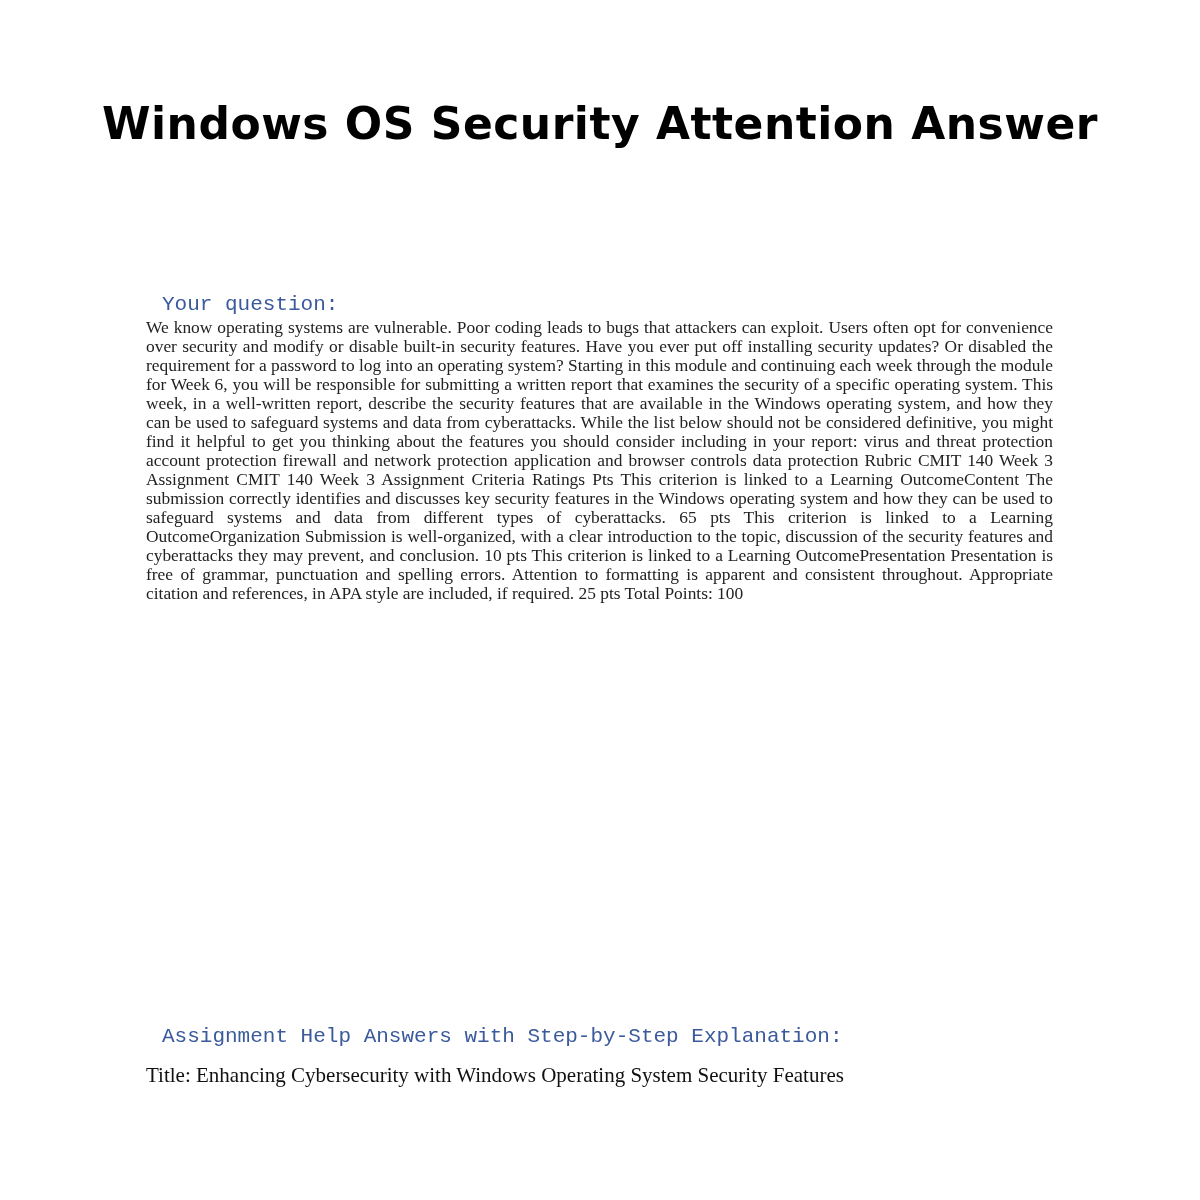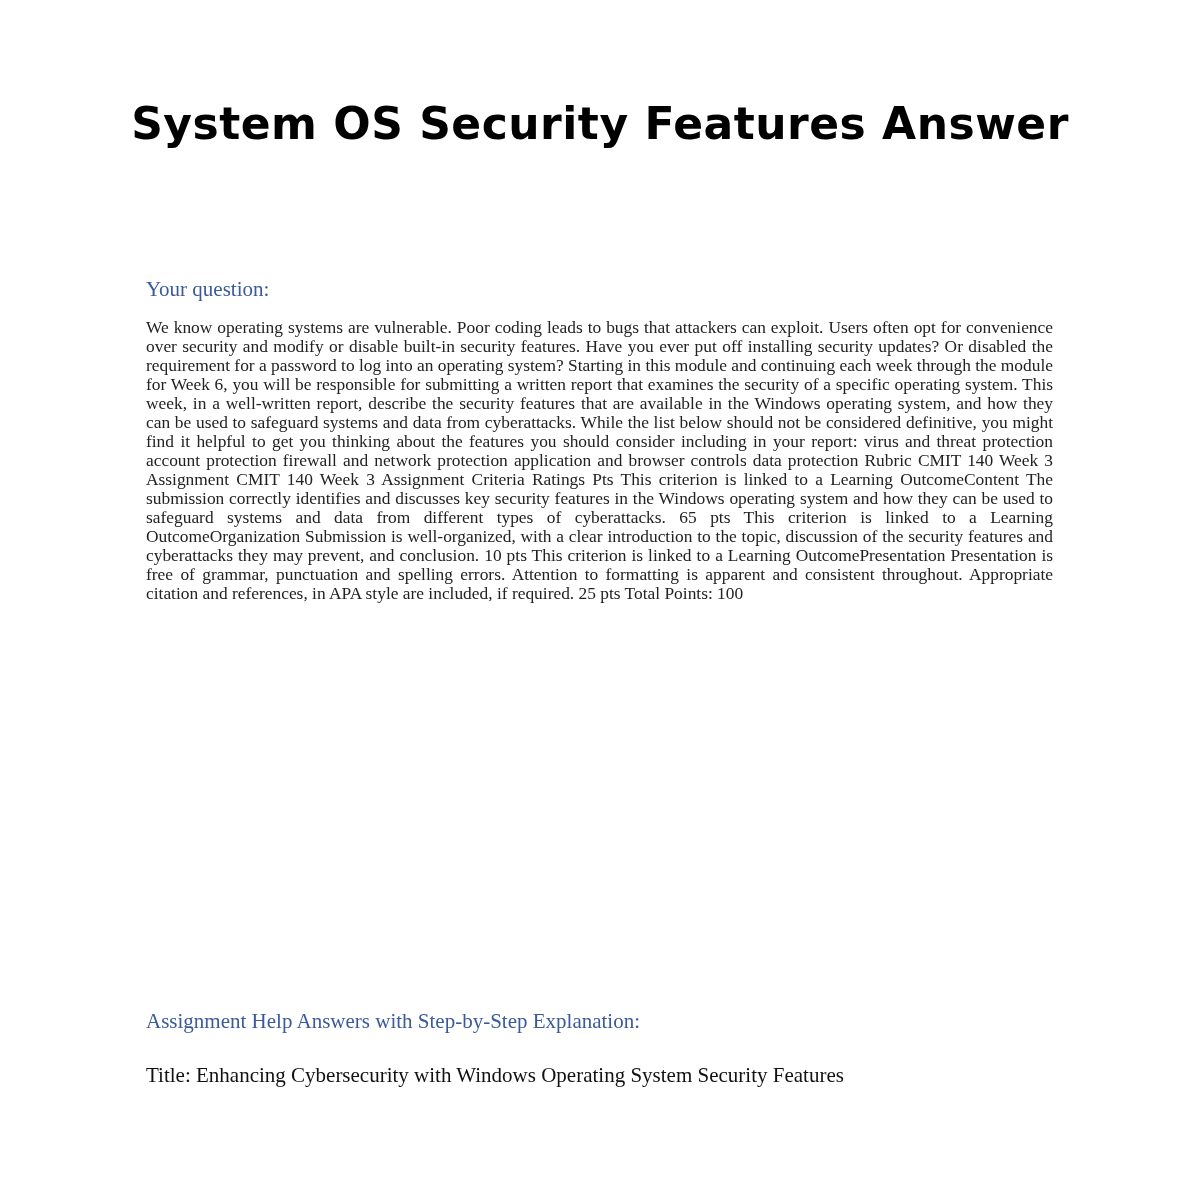--- a/index.html
+++ b/index.html
@@ -7,39 +7,39 @@
   .page { position: absolute; left: 0; top: 0; width: 1200px; height: 1200px; }
   .title {
     position: absolute; left: 0; top: 100px; width: 1200px;
     text-align: center;
     font-family: "DejaVu Sans", sans-serif;
     font-weight: bold; font-size: 44px; line-height: 47px;
     color: #000; margin: 0; letter-spacing: 0.5px;
   }
   .heading {
     position: absolute; left: 146px;
-    font-family: Liberation Serif, serif;
-    font-size: 21px; color: #3a5a9c; margin: 0; font-weight: normal;
+    font-family: Liberation Mono, monospace;
+    font-size: 21px; color: #3a5a9c; margin: 16px; font-weight: normal;
   }
   .h-question { top: 277px; }
   .h-answer { top: 1009px; }
   .body-text {
     position: absolute; left: 146px; top: 318px; width: 907px;
     font-family: "Liberation Serif", serif;
     font-size: 17.4px; line-height: 19px;
     text-align: justify; color: #222; margin: 0;
   }
   .answer-title {
     position: absolute; left: 146px; top: 1063px;
     font-family: "Liberation Serif", serif;
     font-size: 21px; color: #111; margin: 0; text-align: right;
   }
 </style>
 </head>
 <body>
 
 <div class="page">
-  <h1 class="title">System OS Security Features Answer</h1>
+  <h1 class="title">Windows OS Security Attention Answer</h1>
   <h2 class="heading h-question">Your question:</h2>
   <p class="body-text">We know operating systems are vulnerable. Poor coding leads to bugs that attackers can exploit. Users often opt for convenience over security and modify or disable built-in security features. Have you ever put off installing security updates? Or disabled the requirement for a password to log into an operating system? Starting in this module and continuing each week through the module for Week 6, you will be responsible for submitting a written report that examines the security of a specific operating system. This week, in a well-written report, describe the security features that are available in the Windows operating system, and how they can be used to safeguard systems and data from cyberattacks. While the list below should not be considered definitive, you might find it helpful to get you thinking about the features you should consider including in your report: virus and threat protection account protection firewall and network protection application and browser controls data protection Rubric CMIT 140 Week 3 Assignment CMIT 140 Week 3 Assignment Criteria Ratings Pts This criterion is linked to a Learning OutcomeContent The submission correctly identifies and discusses key security features in the Windows operating system and how they can be used to safeguard systems and data from different types of cyberattacks. 65 pts This criterion is linked to a Learning OutcomeOrganization Submission is well-organized, with a clear introduction to the topic, discussion of the security features and cyberattacks they may prevent, and conclusion. 10 pts This criterion is linked to a Learning OutcomePresentation Presentation is free of grammar, punctuation and spelling errors. Attention to formatting is apparent and consistent throughout. Appropriate citation and references, in APA style are included, if required. 25 pts Total Points: 100</p>
   <h2 class="heading h-answer">Assignment Help Answers with Step-by-Step Explanation:</h2>
   <p class="answer-title">Title: Enhancing Cybersecurity with Windows Operating System Security Features</p>
 </div>
 
 </body></html>

